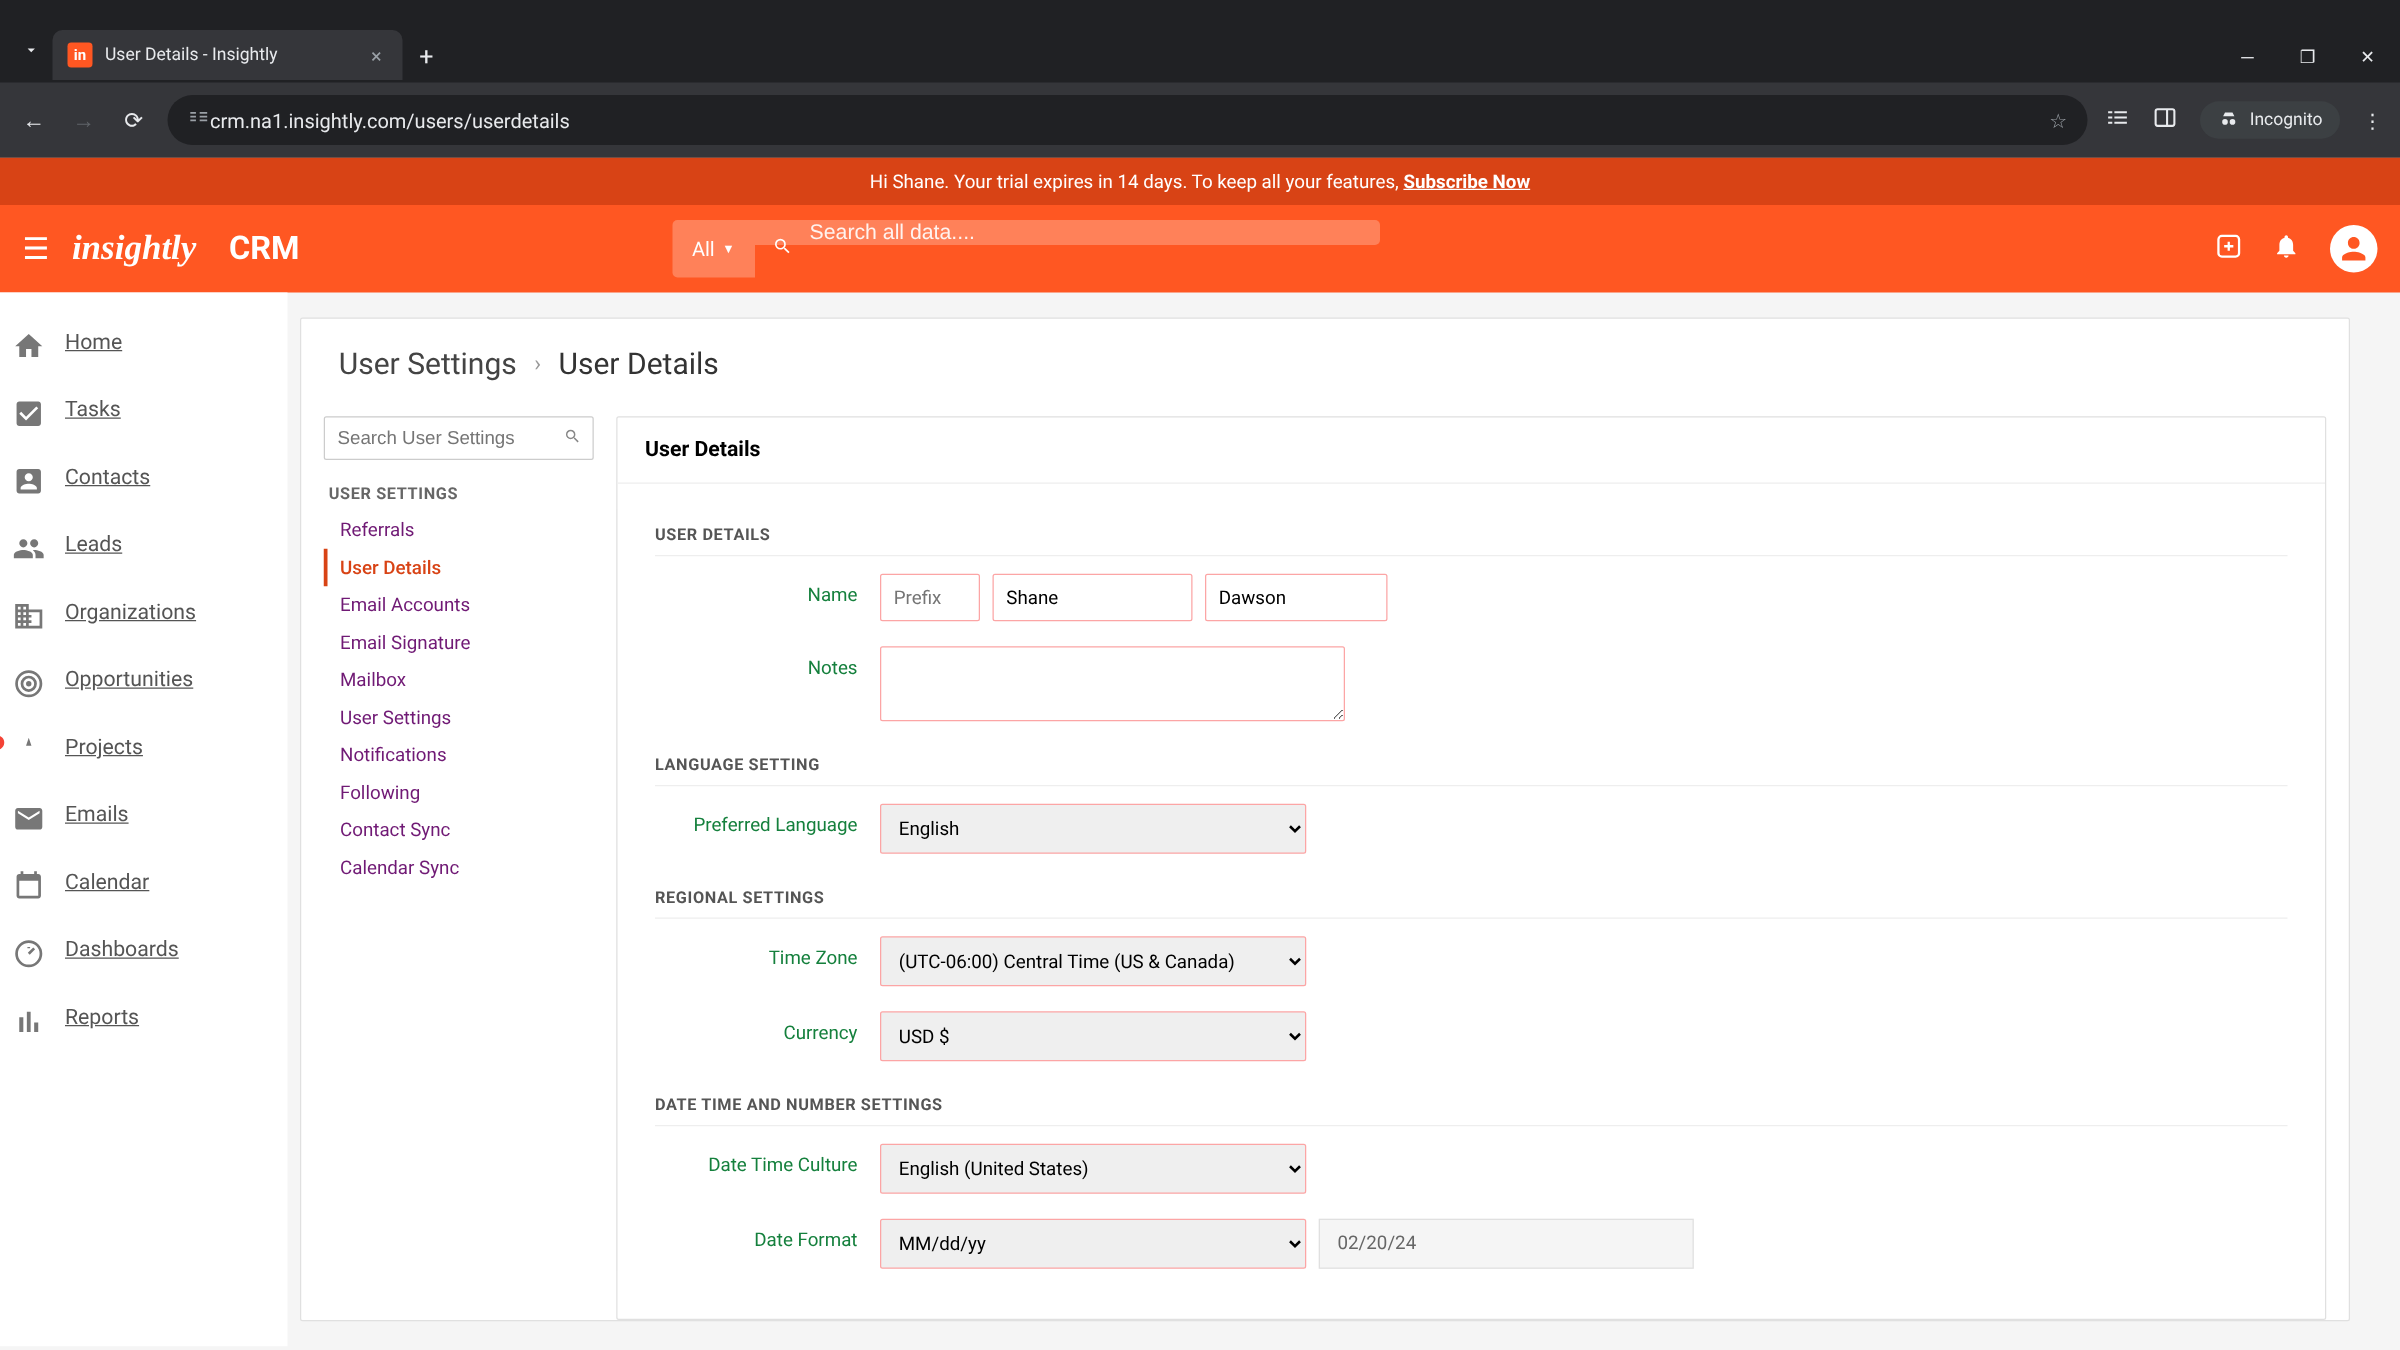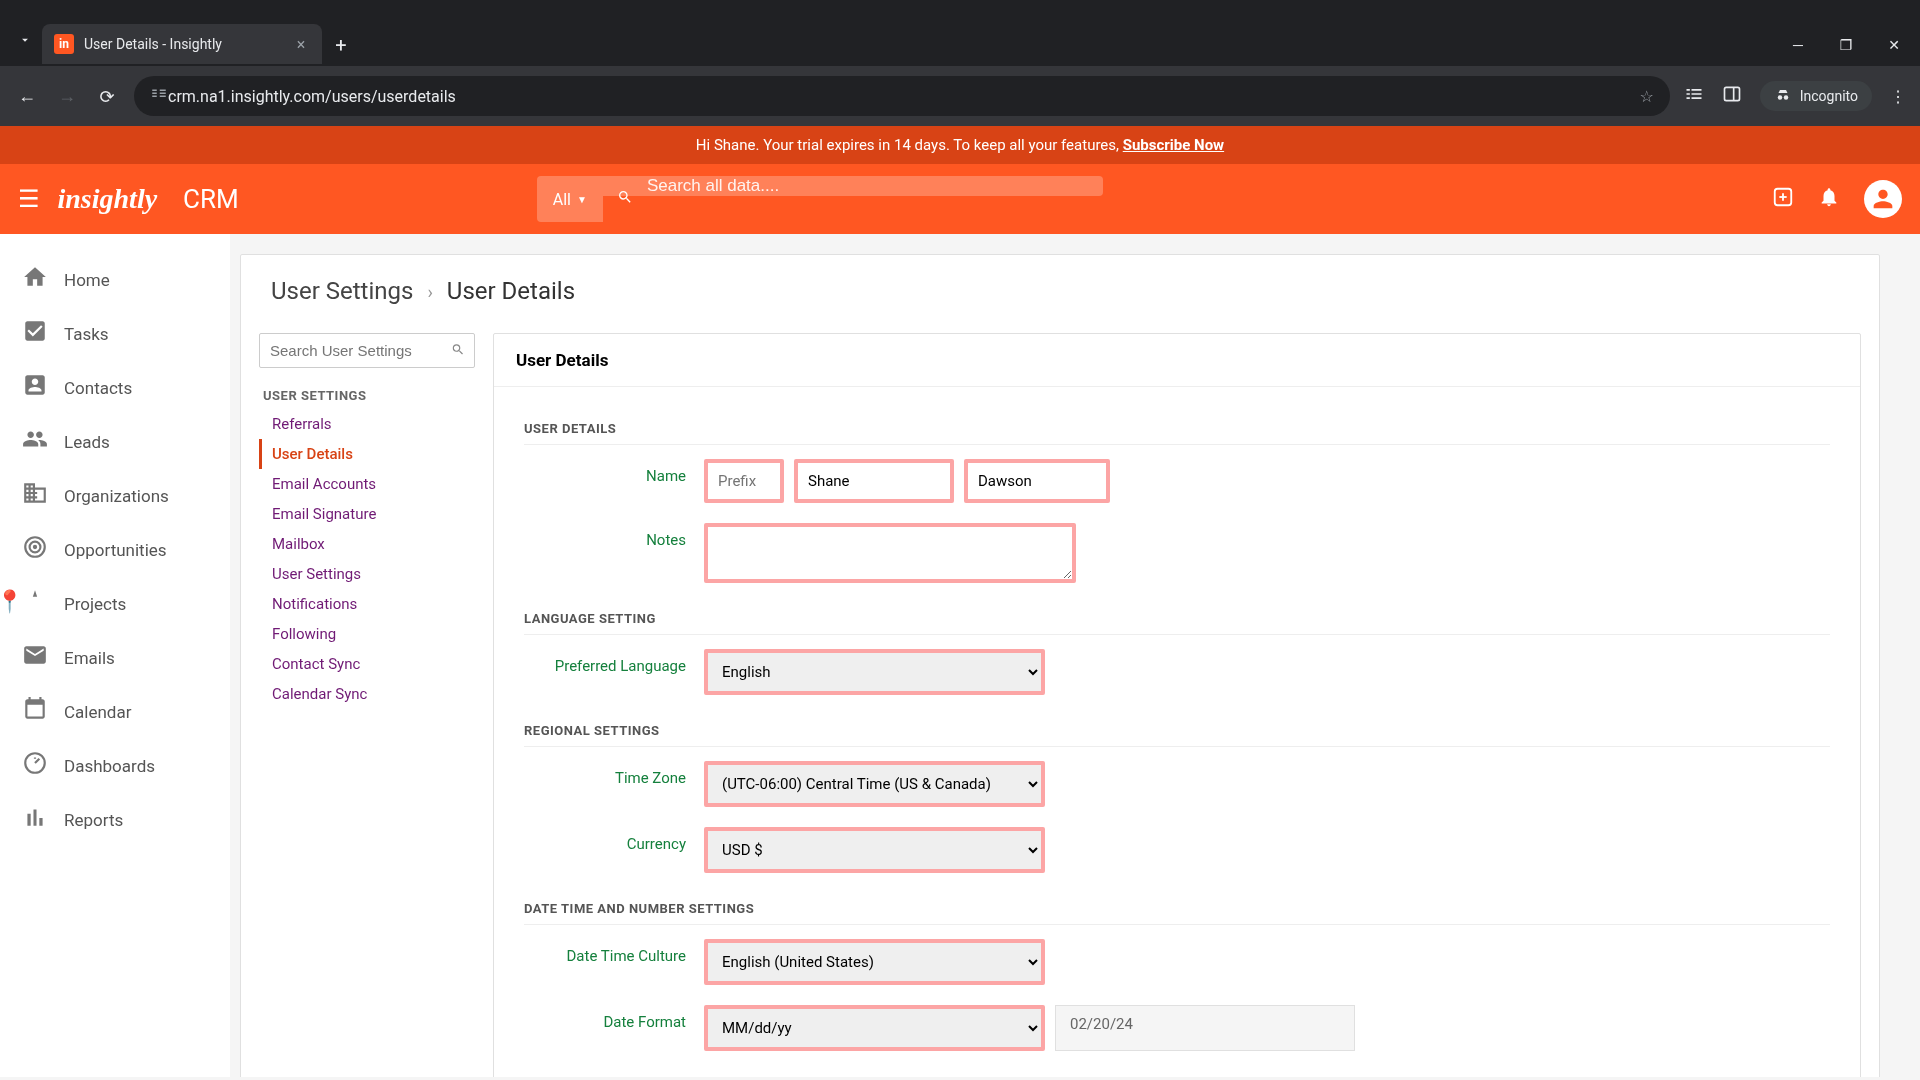--- a/index.html
+++ b/index.html
@@ -27,36 +27,36 @@
 .incognito-badge { display: flex; align-items: center; gap: 8px; background: #3c4043; border-radius: 16px; padding: 6px 14px; font-size: 14px; }
 
 
 .trial-banner { background: #d84315; color: white; text-align: center; padding: 10px; font-size: 15px; }
 .trial-banner .sub-link { text-decoration: underline; font-weight: bold; cursor: pointer; }
 
 
 .app-header { background: #ff5722; height: 70px; display: flex; align-items: center; padding: 0 18px; gap: 18px; }
 .menu-icon { color: white; font-size: 24px; cursor: pointer; }
 .logo { color: white; font-size: 28px; font-style: italic; font-weight: bold; font-family: Georgia, serif; }
-.app-name { color: white; font-size: 26px; font-weight: 400; margin-left: 8px; }
+.app-name { color: white; font-size: 26px; font-weight: 700; margin-left: 8px; }
 .search-wrap { display: flex; margin-left: 280px; height: 46px; }
 .search-scope { background: rgba(255,255,255,0.25); color: white; padding: 0 16px; display: flex; align-items: center; font-size: 16px; border-radius: 4px 0 0 4px; cursor: pointer; }
 .search-box { background: rgba(255,255,255,0.25); border: none; padding: 0 16px 0 44px; width: 500px; color: white; font-size: 17px; border-radius: 0 4px 4px 0; position: relative; }
 .search-box-wrap { position: relative; }
 .search-icon-inner { position: absolute; left: 14px; top: 50%; transform: translateY(-50%); color: white; font-size: 16px; }
 .search-box::placeholder { color: rgba(255,255,255,0.9); }
 .header-spacer { flex: 1; }
 .header-icons { display: flex; gap: 24px; align-items: center; color: white; font-size: 20px; }
 .header-icons > * { cursor: pointer; }
 .avatar { width: 38px; height: 38px; border-radius: 50%; background: white; display: flex; align-items: center; justify-content: center; color: #ff5722; }
 
 
 .app-body { display: flex; height: calc(1080px - 126px - 41px - 70px); }
 .main-nav { width: 230px; background: white; padding: 16px 0; }
-.nav-item { display: flex; align-items: flex-end; gap: 16px; padding: 14px 22px; color: #555; font-size: 17px; cursor: pointer; }
+.nav-item { display: flex; align-items: flex-start; gap: 16px; padding: 14px 10px; color: #555; font-size: 17px; cursor: pointer; text-decoration: underline; }
 .nav-item svg, .nav-item .nav-icon { width: 26px; height: 26px; color: #777; flex-shrink: 0; }
 
 .content-wrap { flex: 1; padding: 20px 40px 0 10px; overflow-y: auto; }
 .content-card { background: white; border: 1px solid #e0e0e0; border-radius: 2px; }
 .breadcrumb-row { padding: 22px 30px 14px; font-size: 24px; color: #333; display: flex; align-items: center; gap: 14px;}
 .breadcrumb-row .bc-parent { color: #444; }
 .breadcrumb-row .bc-sep { color: #999; font-size: 18px; }
 .breadcrumb-row .bc-current { color: #333; }
 
 .settings-body { display: flex; }
@@ -68,21 +68,21 @@
 .sn-item { padding: 6px 10px; font-size: 15px; color: #701a75; cursor: pointer; border-left: 3px solid transparent; }
 .sn-item.active { color: #d84315; border-left: 3px solid #d84315; font-weight: 500; }
 
 .detail-panel { flex: 1; border: 1px solid #e0e0e0; margin: 14px 18px 0 0; border-radius: 2px; }
 .panel-title { font-weight: bold; font-size: 17px; padding: 16px 22px; border-bottom: 1px solid #eee; }
 .form-area { padding: 20px 30px; }
 .section-heading { font-size: 13px; font-weight: bold; color: #555; letter-spacing: 0.5px; padding: 8px 0; border-bottom: 1px solid #eee; margin-bottom: 14px; margin-top: 6px; }
 .form-row { display: flex; align-items: flex-start; margin-bottom: 20px; }
 .form-label { width: 180px; text-align: right; padding-right: 18px; color: #15803d; font-size: 15px; padding-top: 8px; }
 .form-fields { display: flex; gap: 10px; flex: 1; }
-input[type=text], textarea, select { border: 4px solid #fca5a5; padding: 9px 10px; font-size: 15px; border-radius: 2px; font-family: inherit; }
+input[type=text], textarea, select { border: 1px solid #fca5a5; padding: 9px 10px; font-size: 15px; border-radius: 2px; font-family: inherit; }
 .prefix-input { width: 80px; border-color: #ff9800; }
 .fname-input { width: 160px; }
 .lname-input { width: 146px; }
 .notes-input { width: 372px; height: 60px; resize: both; }
 .wide-select { width: 341px; }
 .date-sample { background: #f5f5f5; border: 1px solid #e0e0e0; padding: 9px 14px; font-size: 15px; width: 300px; color: #666; }
 </style>
 </head>
 <body>
 

